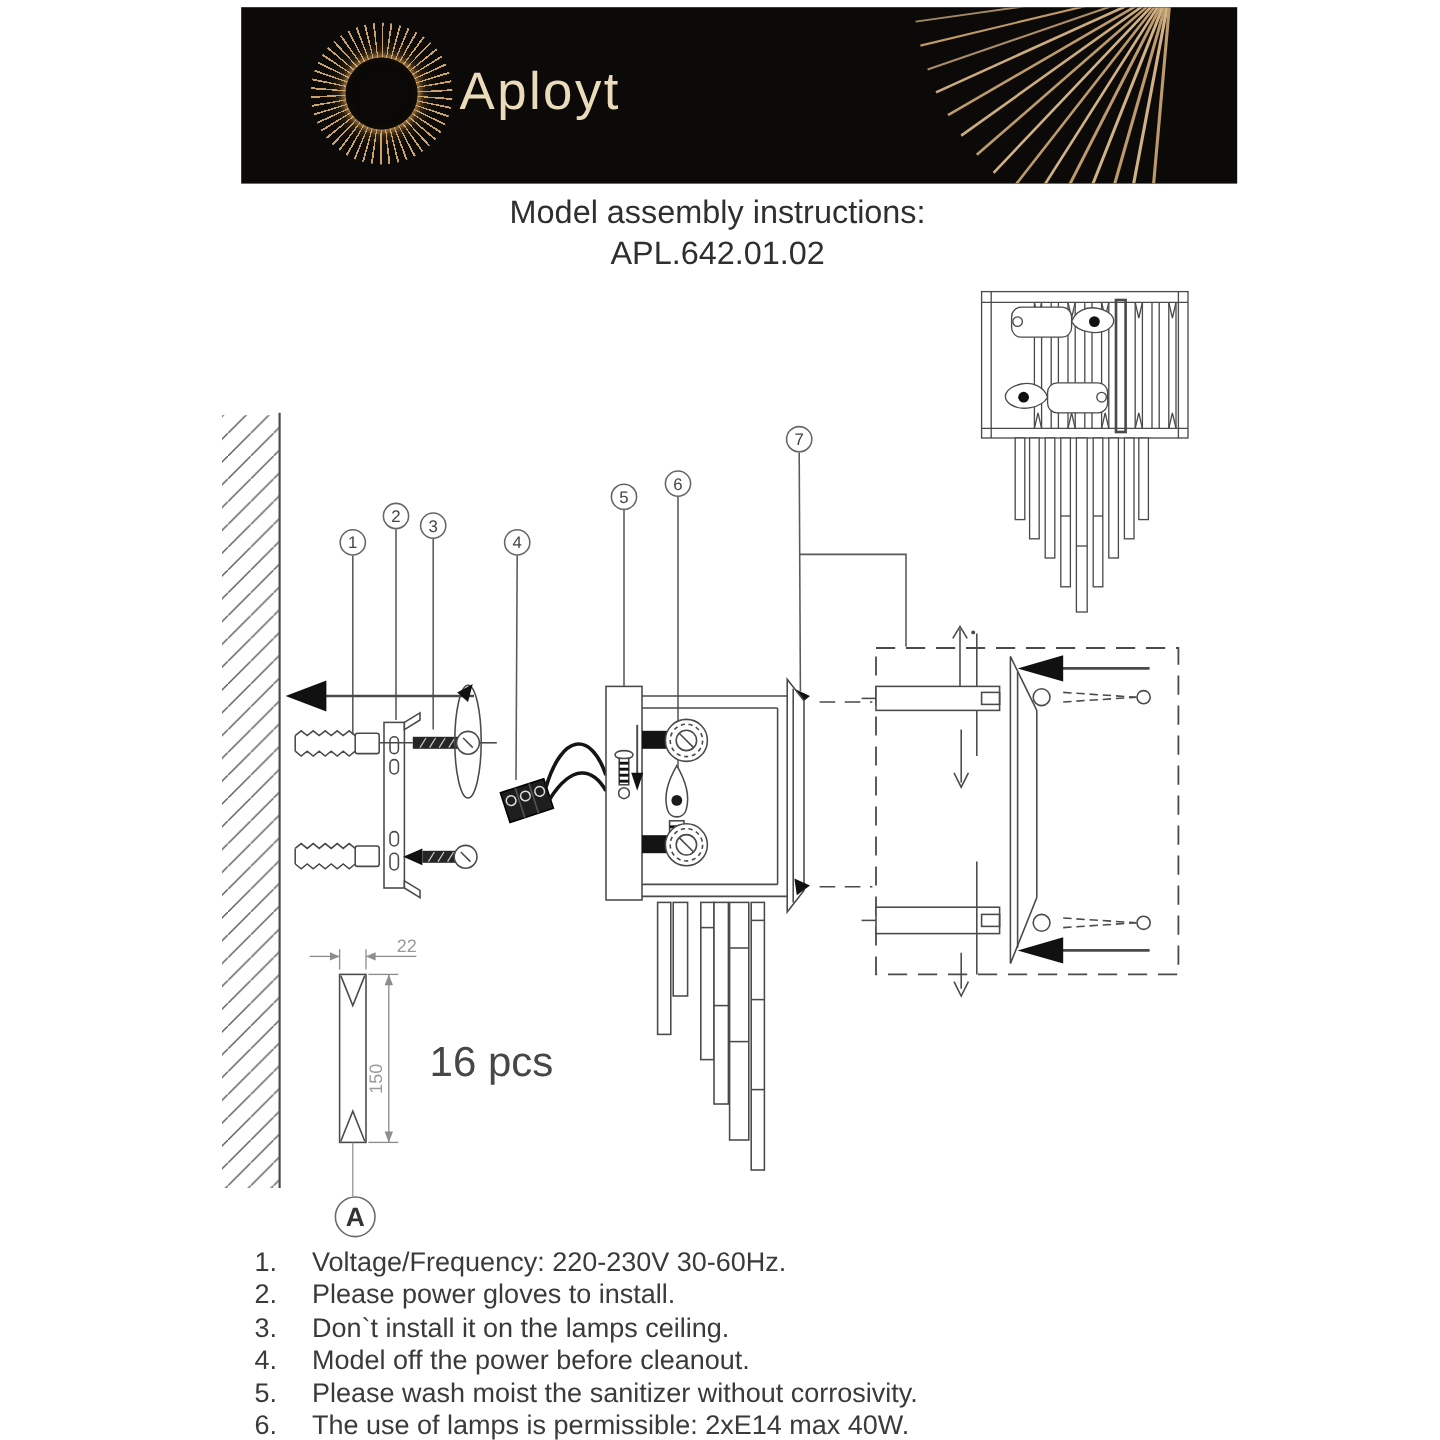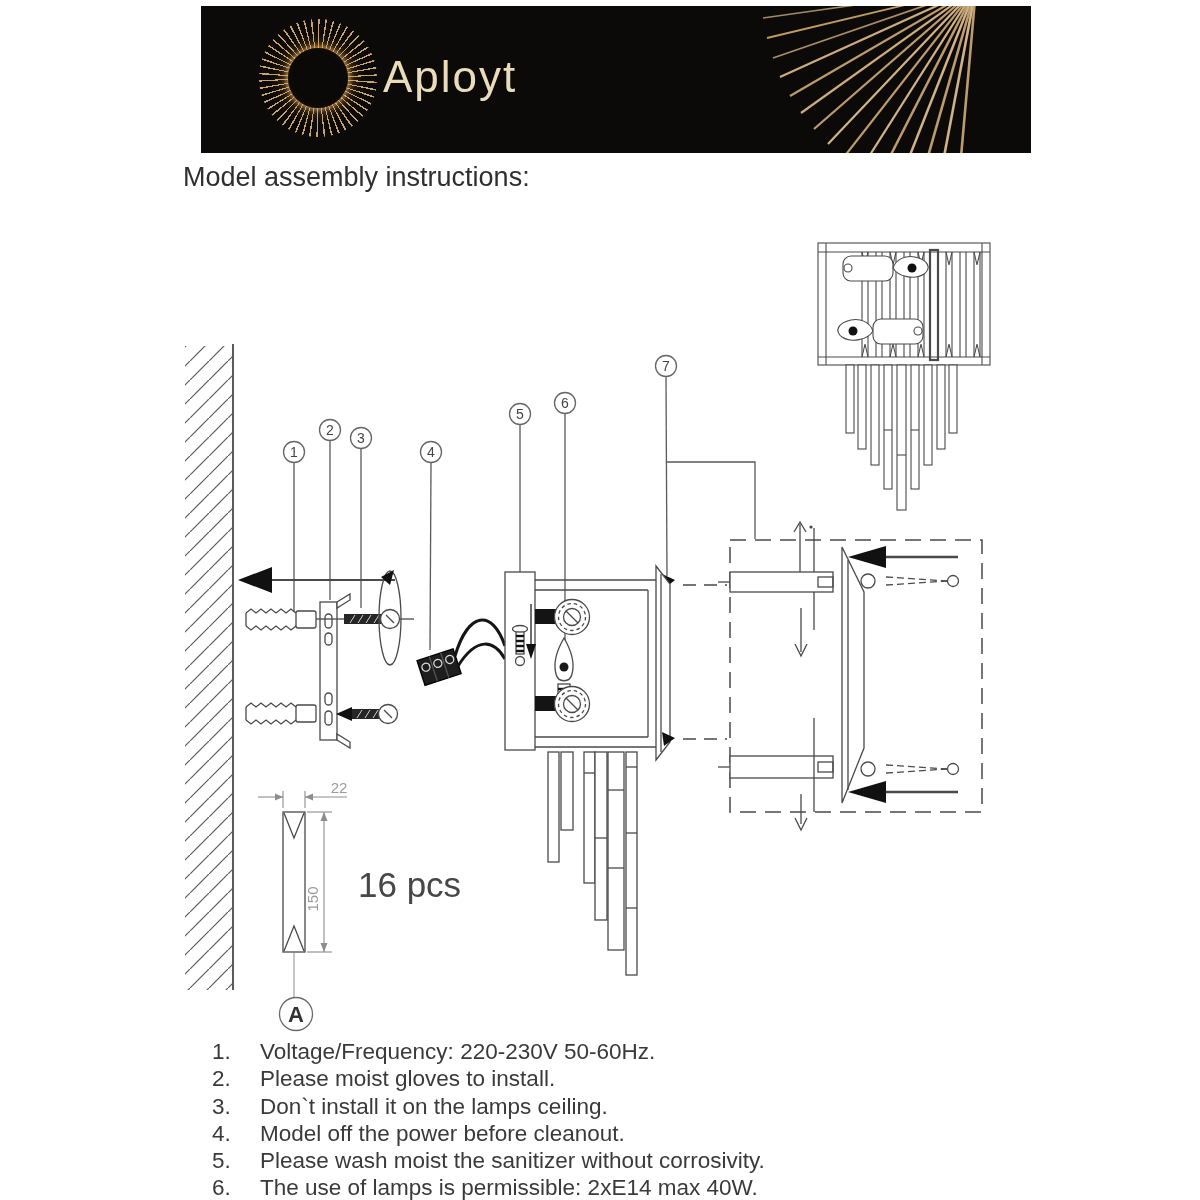--- a/index.html
+++ b/index.html
@@ -22,21 +22,21 @@
     box-shadow:0 0 14px 4px rgba(236,178,102,0.40), 0 0 4px 2px rgba(236,178,102,0.65),
                inset 0 0 5px 1px rgba(20,14,8,0.9);
   }
   .brand{
     position:absolute;left:182px;top:46px;font-size:44px;font-weight:300;
     letter-spacing:2px;color:#eadcba;
   }
   .rays{position:absolute;left:0;top:0;width:830px;height:147px;}
   
   .title{
-    position:absolute;left:183px;top:160px;width:830px;
+    position:absolute;left:183px;top:160px;width:830px;text-align:center;
     font-size:27px;line-height:34px;color:#2f2f2f;
   }
   
   .diagram{position:absolute;left:0;top:230px;width:1200px;height:820px;}
   svg text{font-family:"Liberation Sans",sans-serif;}
   
   .instructions{
     position:absolute;left:212px;top:1038px;width:760px;
     font-size:22.5px;line-height:27.3px;color:#3a3a3a;
   }
@@ -67,20 +67,21 @@
       <line x1="775" y1="-18" x2="756" y2="196" stroke="#c7a372" stroke-width="2.6"></line>
     </g>
   </svg>
   <div class="logo-burst"></div>
   <div class="logo-core"></div>
   <div class="brand">Aployt</div>
 </div>
 
 <div class="title">
   <div>Model assembly instructions:</div>
+  <div>APL.642.01.02</div>
 </div>
 
 <svg class="diagram" viewBox="0 230 1200 820">
   <defs>
     <pattern id="hatch" width="19" height="19" patternUnits="userSpaceOnUse">
       <line x1="0" y1="19" x2="19" y2="0" stroke="#5a5a5a" stroke-width="1.2"></line>
     </pattern>
     <g id="anchorShape">
       <rect x="296" y="611" width="20" height="17" rx="2"></rect>
       <polyline points="246,613 251,609 256,613 261,609 266,613 271,609 276,613 281,609 286,613 291,609 296,613"></polyline>
@@ -342,25 +343,25 @@
         <text x="565" y="408">6</text>
         <text x="666" y="371">7</text>
       </g>
     </g>
   </g>
 </svg>
 
 <div class="instructions">
   <div class="inst-row">
     <span class="inst-num">1.</span>
-    <span class="inst-text">Voltage/Frequency: 220-230V 50-60Hz.</span>
+    <span class="inst-text">Voltage/Frequency: 220-230V 30-60Hz.</span>
   </div>
   <div class="inst-row">
     <span class="inst-num">2.</span>
-    <span class="inst-text">Please moist gloves to install.</span>
+    <span class="inst-text">Please power gloves to install.</span>
   </div>
   <div class="inst-row">
     <span class="inst-num">3.</span>
     <span class="inst-text">Don`t install it on the lamps ceiling.</span>
   </div>
   <div class="inst-row">
     <span class="inst-num">4.</span>
     <span class="inst-text">Model off the power before cleanout.</span>
   </div>
   <div class="inst-row">

